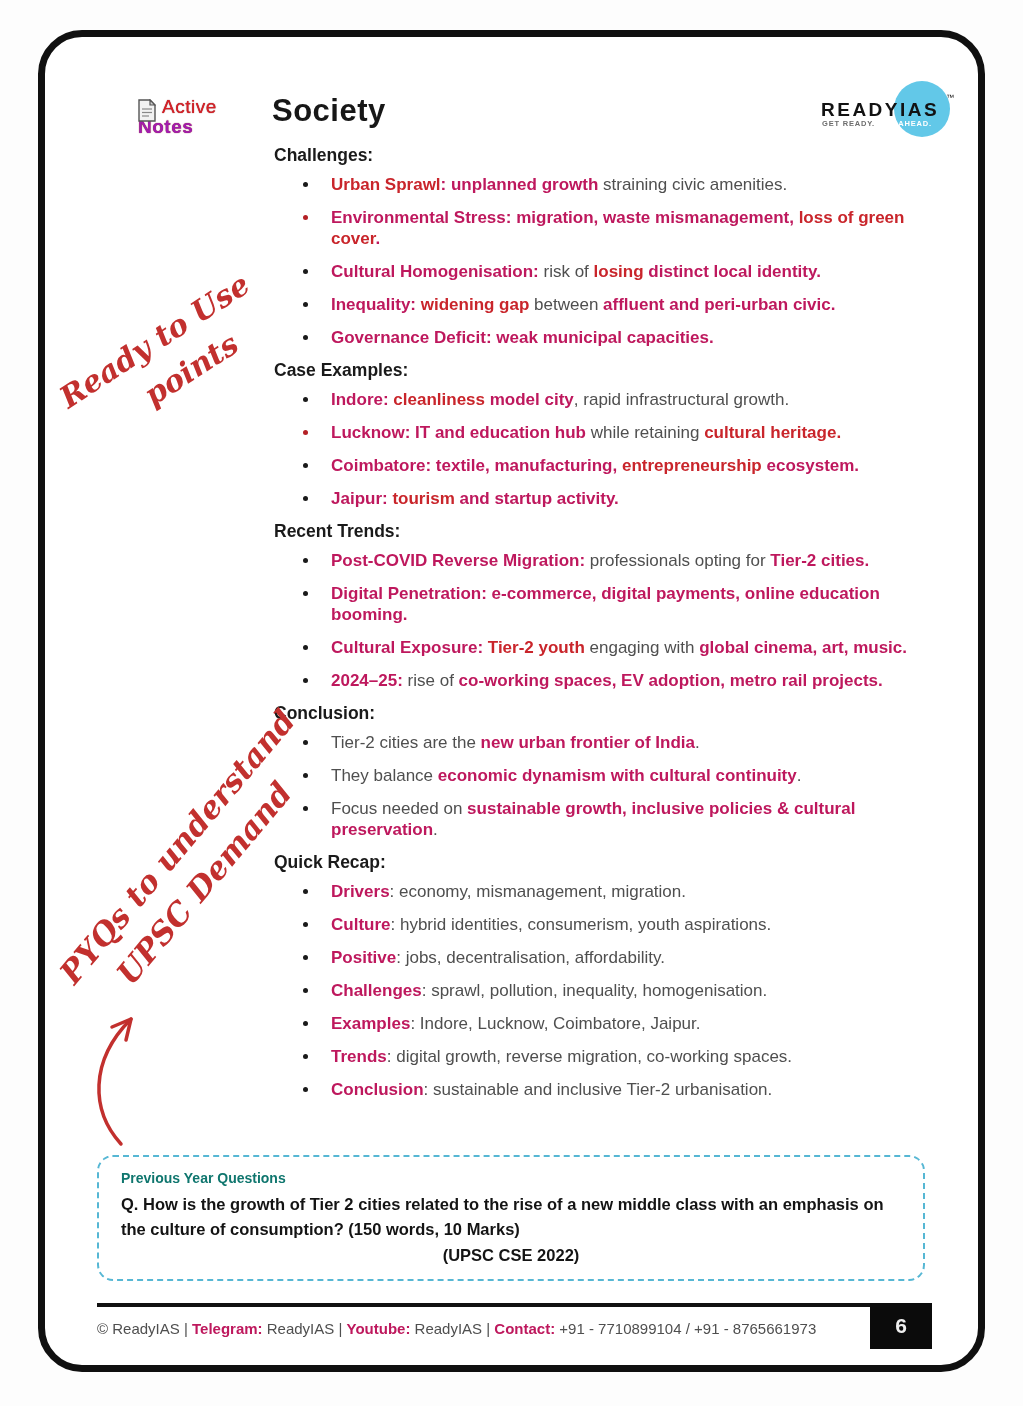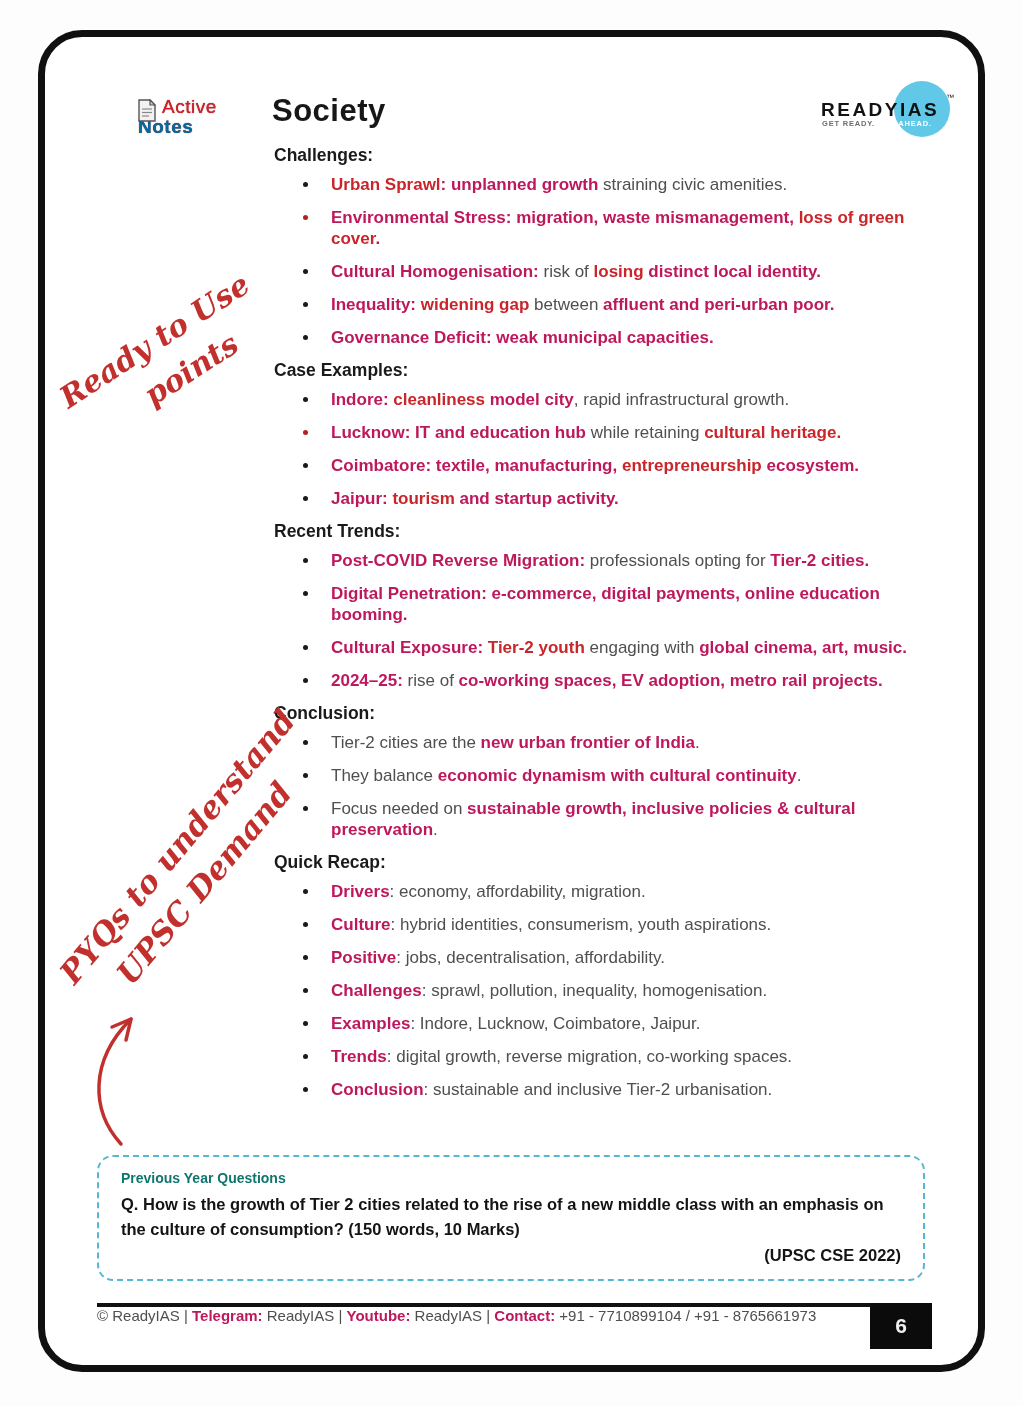--- a/index.html
+++ b/index.html
@@ -6,21 +6,21 @@
   .stage{position:relative;width:1023px;height:1406px;background:#fdfdfd;overflow:hidden;
          font-family:"Liberation Sans",sans-serif;}
   .card{position:absolute;left:38px;top:30px;width:933px;height:1328px;background:#fff;
         border:7px solid #101010;border-radius:44px;}
 
   
   .an-logo{position:absolute;left:93px;top:60px;width:120px;line-height:1.05;}
   .doc-icon{position:absolute;left:0;top:2px;}
   .an-line1{display:block;margin-left:24px;font-weight:normal;font-size:19px;color:#d71f26;
             letter-spacing:.5px;text-shadow:0 0 1px #7a0c0c;}
-  .an-line2{display:block;margin-left:0;font-weight:bold;font-size:19px;color:#0369a1;
+  .an-line2{display:block;margin-left:0;font-weight:bold;font-size:19px;color:#a21caf;
             letter-spacing:.5px;text-shadow:0 0 1px #7a0c0c;}
   .title{position:absolute;left:227px;top:56px;margin:0;font-size:31px;font-weight:bold;
          color:#171717;letter-spacing:.5px;}
   .ri-logo{position:absolute;right:32px;top:48px;width:125px;height:60px;}
   .ri-circle{position:absolute;right:-4px;top:-4px;width:56px;height:56px;border-radius:50%;
              background:#62c8e8;}
   .ri-name{position:absolute;left:0;top:14px;font-weight:bold;font-size:19px;color:#121212;
            letter-spacing:2.5px;white-space:nowrap;}
   .ri-tm{position:absolute;right:-8px;top:8px;font-size:8px;color:#121212;}
   .ri-tag{position:absolute;left:1px;top:34px;font-size:7.5px;font-weight:bold;color:#6d6d6d;
@@ -48,25 +48,25 @@
   .hand2{left:38px;top:912px;font-size:31px;transform:rotate(-50deg);transform-origin:0 50%;}
   .hand2 .l2{margin-left:36px;}
   .hand .line{display:block;line-height:44px;}
   .arrow-svg{position:absolute;left:34px;top:962px;}
 
   
   .pyq{position:absolute;left:52px;right:53px;top:1118px;height:96px;
        border:2px dashed #56b7d4;border-radius:16px;padding:13px 22px;}
   .pyq-title{color:#0f766e;font-weight:bold;font-size:14px;margin-bottom:6px;}
   .pyq-q{color:#141414;font-weight:bold;font-size:16.5px;line-height:25px;}
-  .pyq-src{color:#141414;font-weight:bold;font-size:16.5px;text-align:right;margin-top:4px;}
+  .pyq-src{color:#141414;font-weight:bold;font-size:16.5px;text-align:center;margin-top:4px;}
 
   
   .footer{position:absolute;left:52px;right:46px;top:1266px;border-top:4px solid #111;}
-  .footer-text{font-size:15px;color:#555;}
+  .footer-text{padding-top:13px;font-size:15px;color:#555;}
   .footer-text .b{font-size:15px;}
   .pagebox{position:absolute;right:0;top:-4px;width:62px;height:46px;background:#0b0b0b;
            color:#efefef;display:flex;align-items:center;justify-content:center;
            font-size:21px;font-weight:bold;}
 </style>
 </head>
 <body>
 
 <div class="stage">
   <div class="card">
@@ -103,21 +103,21 @@
         <div class="bullet">
           <span class="dot dot-red"></span>
           <span class="runs"><span class="b">Environmental Stress: migration, waste mismanagement, </span><span class="red">loss of green cover</span><span class="b">.</span></span>
         </div>
         <div class="bullet">
           <span class="dot"></span>
           <span class="runs"><span class="b">Cultural Homogenisation: </span><span class="r">risk of </span><span class="red">losing </span><span class="b">distinct local identity.</span></span>
         </div>
         <div class="bullet">
           <span class="dot"></span>
-          <span class="runs"><span class="b">Inequality: </span><span class="red">widening gap </span><span class="r">between </span><span class="b">affluent and peri-urban poor.</span></span>
+          <span class="runs"><span class="b">Inequality: </span><span class="red">widening gap </span><span class="r">between </span><span class="b">affluent and peri-urban civic.</span></span>
         </div>
         <div class="bullet">
           <span class="dot"></span>
           <span class="runs"><span class="b">Governance Deficit: weak municipal capacities.</span></span>
         </div>
         <div class="sec-heading">Case Examples:</div>
         <div class="bullet">
           <span class="dot"></span>
           <span class="runs"><span class="b">Indore: </span><span class="red">cleanliness </span><span class="b">model city</span><span class="r">, rapid infrastructural growth.</span></span>
         </div>
@@ -159,21 +159,21 @@
           <span class="dot"></span>
           <span class="runs"><span class="r">They balance </span><span class="b">economic dynamism with cultural continuity</span><span class="r">.</span></span>
         </div>
         <div class="bullet">
           <span class="dot"></span>
           <span class="runs"><span class="r">Focus needed on </span><span class="b">sustainable growth, inclusive policies &amp; cultural preservation</span><span class="r">.</span></span>
         </div>
         <div class="sec-heading">Quick Recap:</div>
         <div class="bullet">
           <span class="dot"></span>
-          <span class="runs"><span class="b">Drivers</span><span class="r">: economy, affordability, migration.</span></span>
+          <span class="runs"><span class="b">Drivers</span><span class="r">: economy, mismanagement, migration.</span></span>
         </div>
         <div class="bullet">
           <span class="dot"></span>
           <span class="runs"><span class="b">Culture</span><span class="r">: hybrid identities, consumerism, youth aspirations.</span></span>
         </div>
         <div class="bullet">
           <span class="dot"></span>
           <span class="runs"><span class="b">Positive</span><span class="r">: jobs, decentralisation, affordability.</span></span>
         </div>
         <div class="bullet">

